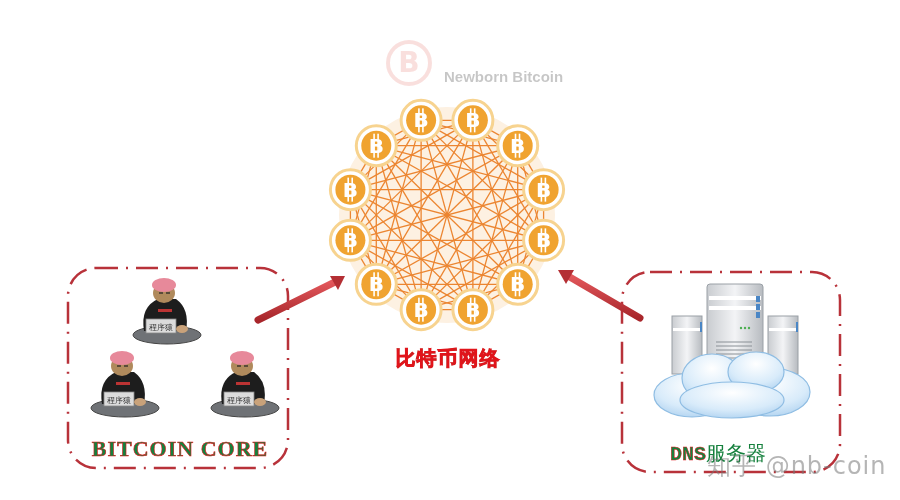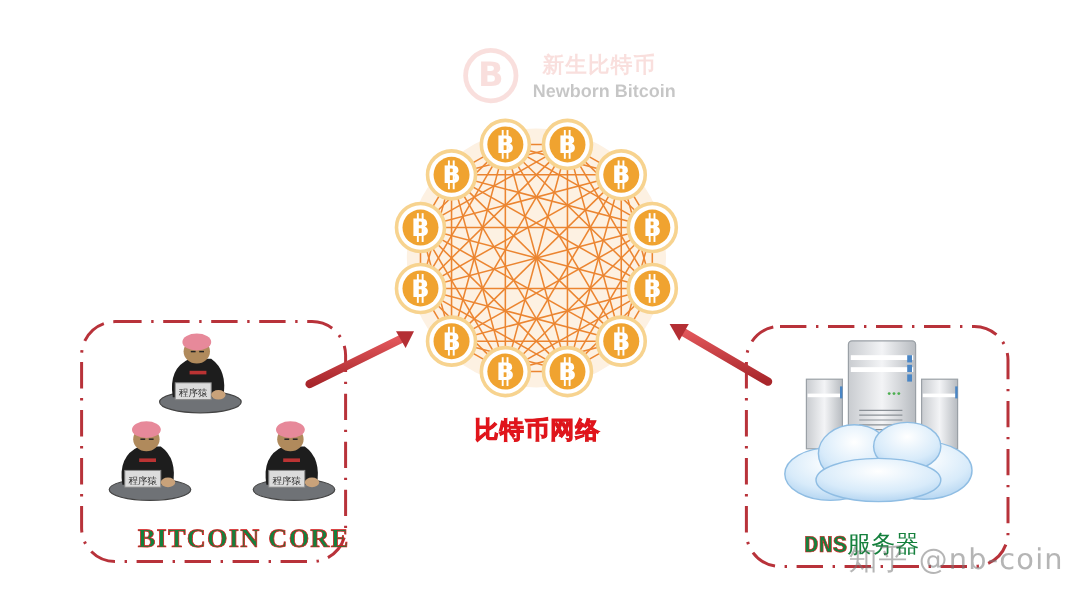--- a/index.html
+++ b/index.html
@@ -10,32 +10,31 @@
     .wm-coin { position: absolute; left: 6px; top: 2px; width: 46px; height: 46px; border-radius: 50%;
                border: 4px solid #e5736a; box-sizing: border-box; color: #e5736a;
                font: bold 28px "DejaVu Sans", sans-serif; text-align: center; line-height: 38px; }
     .wm-cn { position: absolute; left: 72px; top: 4px; font: bold 18px "DejaVu Sans", sans-serif; color: #e5736a; letter-spacing: 1px; }
     .wm-en { position: absolute; left: 64px; top: 30px; font: bold 15px "Liberation Sans", sans-serif; color: #000000; }
     .network-svg { left: 0; top: 0; width: 900px; height: 500px; }
     .label-red { color: #15803d; font-weight: bold; }
     .net-label { left: 378px; top: 345px; width: 140px; text-align: center; font-size: 20px;
                  font-family: "DejaVu Sans", sans-serif; -webkit-text-stroke: 0.8px #e1141b; letter-spacing: 1px; }
     .core-label { left: 90px; top: 436px; width: 180px; text-align: center; font-size: 22px;
-                  font-family: "Liberation Serif", serif; -webkit-text-stroke: 0.6px #e1141b; letter-spacing: 1px; margin-left: 23px; }
+                  font-family: "Liberation Serif", serif; -webkit-text-stroke: 0.6px #e1141b; letter-spacing: 1px; }
     .dns-label { left: 670px; top: 440px; font-size: 20px; font-family: Liberation Mono, monospace; }
     .dns-label .dns-en { font-weight: bold; -webkit-text-stroke: 0.5px #e1141b; }
     .dns-label .dns-cn { font-weight: normal; }
     .credit { left: 707px; top: 450px; font: 24px "DejaVu Sans", sans-serif; color: rgba(120,120,120,0.55); letter-spacing: 1px; }
   </style>
 </head>
 <body>
 
 <div class="abs watermark">
   <div class="wm-coin">B</div>
-  <div class="wm-cn">新生比特币</div>
   <div class="wm-en">Newborn Bitcoin</div>
 </div>
 
 <svg class="abs network-svg" viewBox="0 0 900 500" xmlns="http://www.w3.org/2000/svg">
   <defs>
     <linearGradient id="arrowGrad" x1="0" y1="0" x2="0" y2="1">
       <stop offset="0" stop-color="#e2575b"></stop>
       <stop offset="1" stop-color="#a8262b"></stop>
     </linearGradient>
     <linearGradient id="serverGrad" x1="0" y1="0" x2="1" y2="0">

